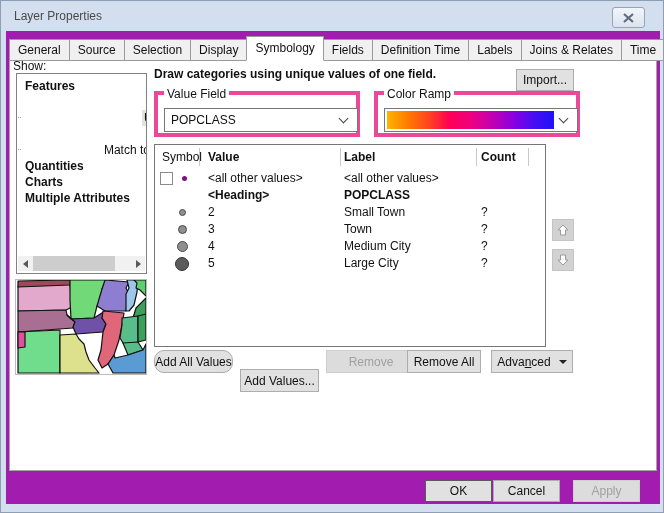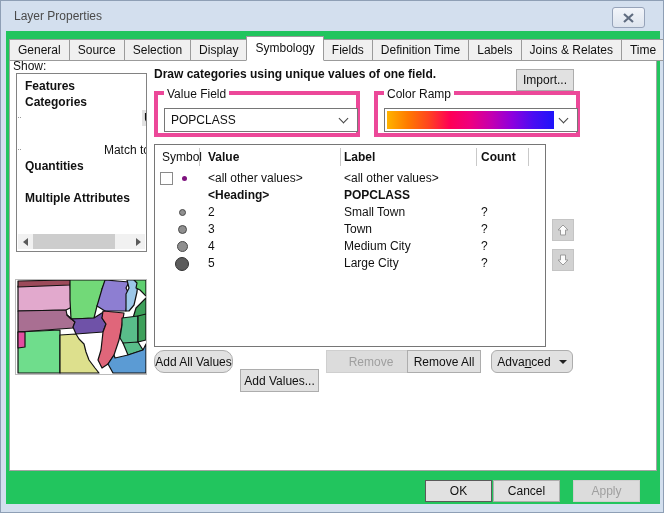--- a/index.html
+++ b/index.html
@@ -10,37 +10,37 @@
             border:1px solid #8e9fb5; overflow:hidden;padding-left:32px; }
 
   
   .titlebar { position:absolute; left:0; top:0; width:100%; height:30px; }
   .title { position:absolute; left:13px; top:8px; color:#4a4a4a; }
   .close-btn { position:absolute; right:18px; top:6px; width:33px; height:21px;
                background:linear-gradient(#f2f5fa,#dde4ee); border:1px solid #96a3b9;
                border-radius:3px; display:flex; align-items:center; justify-content:center; cursor:default; }
 
   
-  .content { position:absolute; left:5px; top:30px; width:654px; height:473px; background:#22c55e; }
+  .content { position:absolute; left:5px; top:30px; width:654px; height:473px; background:#a21caf; }
 
   
   .tabs { position:absolute; left:3px; top:5px; height:25px; display:flex; align-items:flex-end; z-index:3; }
   .tab { height:22px; padding:3px 8px 0 8px; background:#f0f0f0; border:1px solid #9b9b9b;
          margin-left:-1px; white-space:nowrap; }
   .tab:first-child { margin-left:0; }
   .tab.active { height:25px; background:#fff; border-bottom:1px solid #fff; padding-top:4px; z-index:4; }
 
   
   .pane { position:absolute; left:3px; top:26px; width:648px; height:414px; background:#fff;
           border:1px solid #a4a4a4; z-index:2; }
 
   .show-label { position:absolute; left:3px; top:1px; }
 
   
-  .tree { position:absolute; left:6px; top:15px; width:131px; height:179px; background:#fff;
+  .tree { position:absolute; left:6px; top:15px; width:131px; height:201px; background:#fff;
           border:1px solid #828282; overflow:hidden; }
   .tree-item { position:absolute; left:0; height:16px; line-height:16px; white-space:nowrap; padding-left:6px; width:200px; }
   .tree-item.bold { font-weight:bold; }
   .tree-item.child { padding-left:0; left:5px;text-align:right; }
   .tree-item .lbl { display:inline-block; padding:0 2px; }
   .tree-item.selected .lbl { background:#e2e2e2; }
   .stub { position:absolute; left:-6px; top:-4px; width:5px; height:12px;
           border-left:1px dotted #9a9a9a; border-bottom:1px dotted #9a9a9a; }
   .stub.last { height:12px; }
 
@@ -95,21 +95,21 @@
 
   
   .move-btn { position:absolute; left:542px; width:22px; height:22px; background:#d2d2d2;
               border:1px solid #c4c4c4; display:flex; align-items:center; justify-content:center; }
   .move-up { top:161px; } .move-down { top:191px; }
 
   
   .action { position:absolute; top:292px; height:23px; }
   .a0 { left:144px; width:79px;border-radius:10px; } .a1 { left:230px; width:79px;margin-top:19px; }
   .a2 { left:316px; width:90px; } .a3 { left:397px; width:74px; }
-  .a4 { left:481px; width:82px;border-radius:6px; }
+  .a4 { left:481px; width:82px; }
   .adv-caret { width:0; height:0; border-left:4px solid transparent; border-right:4px solid transparent;
                border-top:4px solid #222; margin-left:8px; }
   .underline { text-decoration:underline; }
 
   
   .fbtn { position:absolute; top:449px; width:67px; height:22px; }
   .ok { left:408px; border:1px solid #5a5a5a;margin-left:11px; }
   .cancel { left:487px; }
   .apply { left:567px; }
 </style>
@@ -142,24 +142,24 @@
       <div class="tab">Time</div>
 
     </div>
 
     <div class="pane">
 
       <span class="show-label">Show:</span>
 
       <div class="tree">
         <div class="tree-item bold" style="top:4px"><span class="lbl">Features</span></div>
-        <div class="tree-item bold" style="top:20px"><span class="lbl">Categories</span></div>
         <div class="tree-item child selected" style="top:36px"><span class="stub"></span><span class="lbl">Unique values</span></div>
         <div class="tree-item child" style="top:68px"><span class="stub last"></span><span class="lbl">Match to symbols in a</span></div>
         <div class="tree-item bold" style="top:84px"><span class="lbl">Quantities</span></div>
+        <div class="tree-item bold" style="top:100px"><span class="lbl">Charts</span></div>
         <div class="tree-item bold" style="top:116px"><span class="lbl">Multiple Attributes</span></div>
         <div class="hscroll">
           <div class="hs-arrow hs-left">
               <span class="tri-l"></span>
             </div>
           <div class="hs-thumb"></div>
           <div class="hs-arrow hs-right">
               <span class="tri-r"></span>
             </div>
         </div>

